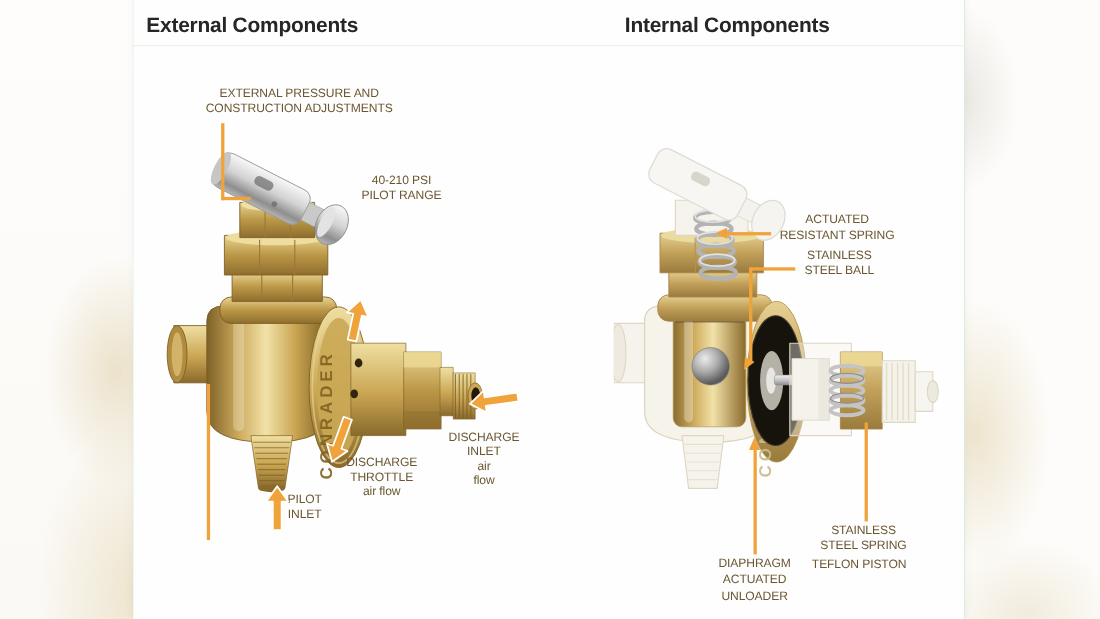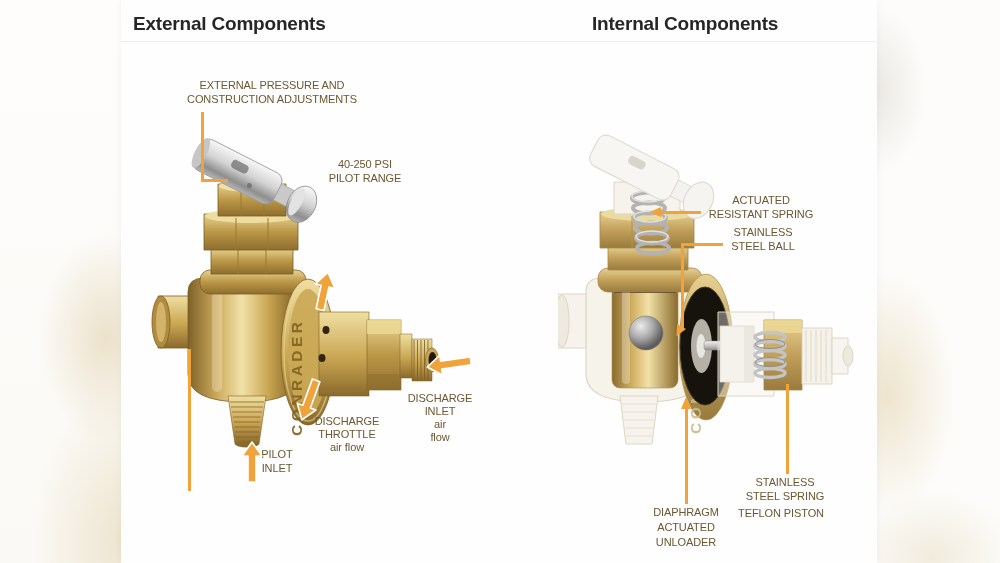--- a/index.html
+++ b/index.html
@@ -33,21 +33,21 @@
 <body>
 
 <div id="canvas">
 
   <div id="margin-left" class="margin"></div>
   <div id="margin-right" class="margin"></div>
   <div id="content"></div>
   <div class="seam"></div>
 
   <div class="panel-title" style="left:133px;">External Components</div>
-  <div class="panel-title" style="left:592px;">Internal Components</div>
+  <div class="panel-title" style="left:568px;">Internal Components</div>
 
   <svg style="position:absolute;left:148px;top:106px;" width="334" height="394" viewBox="0 0 334 394">
     <defs>
       <linearGradient id="ext-chrome" x1="0" y1="0" x2="0" y2="1">
         <stop offset="0" stop-color="#f8f8f8"></stop>
           <stop offset=".45" stop-color="#d2d2d2"></stop>
         <stop offset=".8" stop-color="#8e8e8e"></stop>
           <stop offset="1" stop-color="#b5b5b5"></stop>
       </linearGradient>
       <linearGradient id="ext-brassH" x1="0" y1="0" x2="1" y2="0">
@@ -259,21 +259,21 @@
         <line x1="68" y1="330" x2="94" y2="330"></line>
       </g>
     </g>
   </svg>
 
   <div class="lbl" style="left:182px;top:78px;width:180px;">
     <div>EXTERNAL PRESSURE AND</div>
     <div>CONSTRUCTION ADJUSTMENTS</div>
   </div>
   <div class="lbl" style="left:305px;top:157px;width:120px;">
-    <div>40-250 PSI</div>
+    <div>40-210 PSI</div>
     <div>PILOT RANGE</div>
   </div>
   <div class="lbl lbl-sm" style="left:400px;top:392px;width:80px;">
     <div>DISCHARGE</div>
     <div>INLET</div>
     <div>air</div>
     <div>flow</div>
   </div>
   <div class="lbl lbl-sm" style="left:297px;top:415px;width:100px;">
     <div>DISCHARGE</div>

